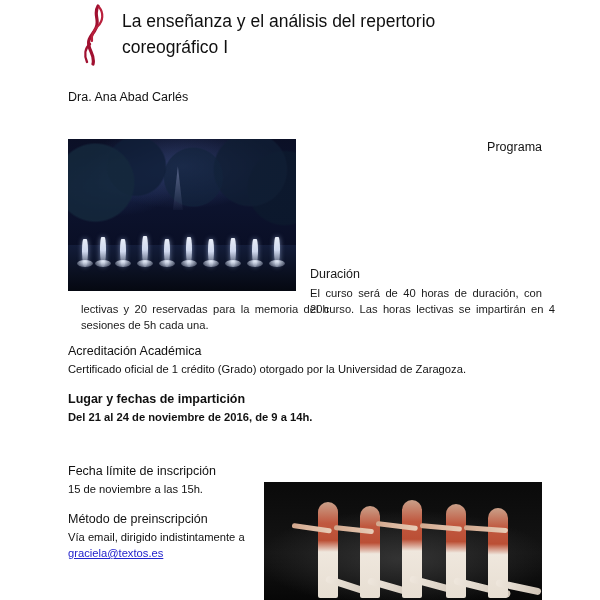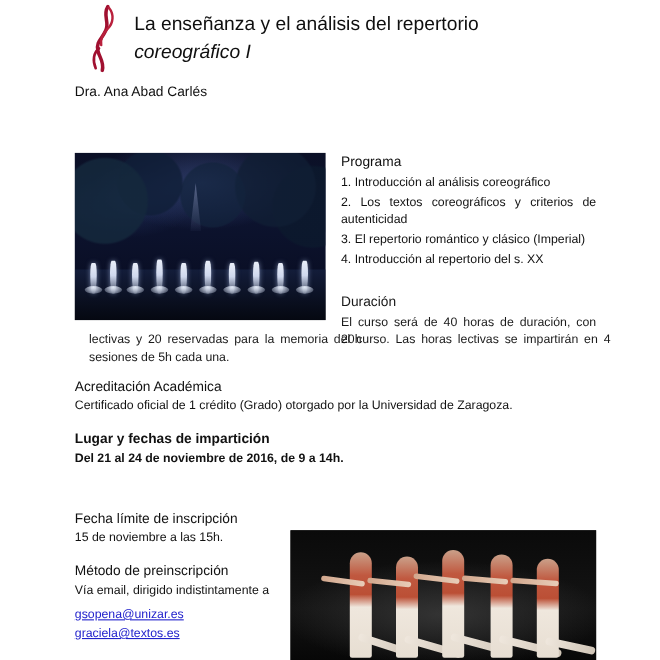--- a/index.html
+++ b/index.html
@@ -42,28 +42,27 @@
     top: 8px;
     width: 420px;
     font-size: 17.5px;
     line-height: 26px;
     color: #0f0f0f;
     text-align: justify;
     font-weight: normal;
   }
   .title .line2 {
     display: block;
-    font-style: italic;
   }
 
   
   .author {
     position: absolute;
     left: 68px;
-    top: 76px;
+    top: 90px;
     font-size: 12.5px;
     color: #111111;
   }
 
   
   .img-left {
     position: absolute;
     left: 68px;
     top: 139px;
     width: 228px;
@@ -120,20 +119,21 @@
   .program {
     position: absolute;
     left: 310px;
     top: 140px;
     width: 232px;
   }
   .sec-head {
     font-size: 12.5px;
     color: #111;
     margin: 0 0 4px 0;
+    text-align: right;
   }
   .sec-body {
     font-size: 11.2px;
     line-height: 16px;
     color: #111;
     text-align: justify;
     margin: 0;
   }
   .sec-body p { margin: 0 0 2px 0; }
 
@@ -274,26 +274,20 @@
     <div class="dancer" style="left:162px; height:29px;"></div>
     <div class="tutu" style="left:157px;"></div>
     <div class="dancer" style="left:184px;"></div>
     <div class="tutu" style="left:179px;"></div>
     <div class="dancer" style="left:206px; height:30px;"></div>
     <div class="tutu" style="left:201px;"></div>
   </div>
 
   <div class="program">
     <div class="sec-head">Programa</div>
-    <div class="sec-body">
-      <p>1. Introducción al análisis coreográfico</p>
-      <p>2. Los textos coreográficos y criterios de autenticidad</p>
-      <p>3. El repertorio romántico y clásico (Imperial)</p>
-      <p>4. Introducción al repertorio del s. XX</p>
-    </div>
   </div>
 
   <div class="duracion-head">Duración</div>
   <div class="duracion-body">El curso será de 40 horas de duración, con 20h</div>
   <div class="duracion-body-wide">lectivas y 20 reservadas para la memoria del curso. Las horas lectivas se impartirán en 4 sesiones de 5h cada una.</div>
 
   <div class="block" style="top:344px;">
     <div class="h">Acreditación Académica</div>
     <div class="t">Certificado oficial de 1 crédito (Grado) otorgado por la Universidad de Zaragoza.</div>
   </div>
@@ -304,21 +298,20 @@
   </div>
 
   <div class="block" style="top:464px;">
     <div class="h">Fecha límite de inscripción</div>
     <div class="t">15 de noviembre a las 15h.</div>
   </div>
 
   <div class="block" style="top:512px; width:190px;">
     <div class="h">Método de preinscripción</div>
     <div class="t">Vía email, dirigido indistintamente a</div>
-    <a class="mail" href="#" style="margin-top:6px;">gsopena@unizar.es</a>
     <a class="mail" href="#">graciela@textos.es</a>
   </div>
 
   <div class="img-right">
     <div class="bg"></div>
 
     <div class="d" style="left:54px; bottom:2px;"></div>
     <div class="arm" style="left:28px; bottom:72px; width:40px; transform:rotate(8deg);"></div>
     <div class="leg" style="left:62px; bottom:18px; width:52px; transform:rotate(18deg);"></div>
 

